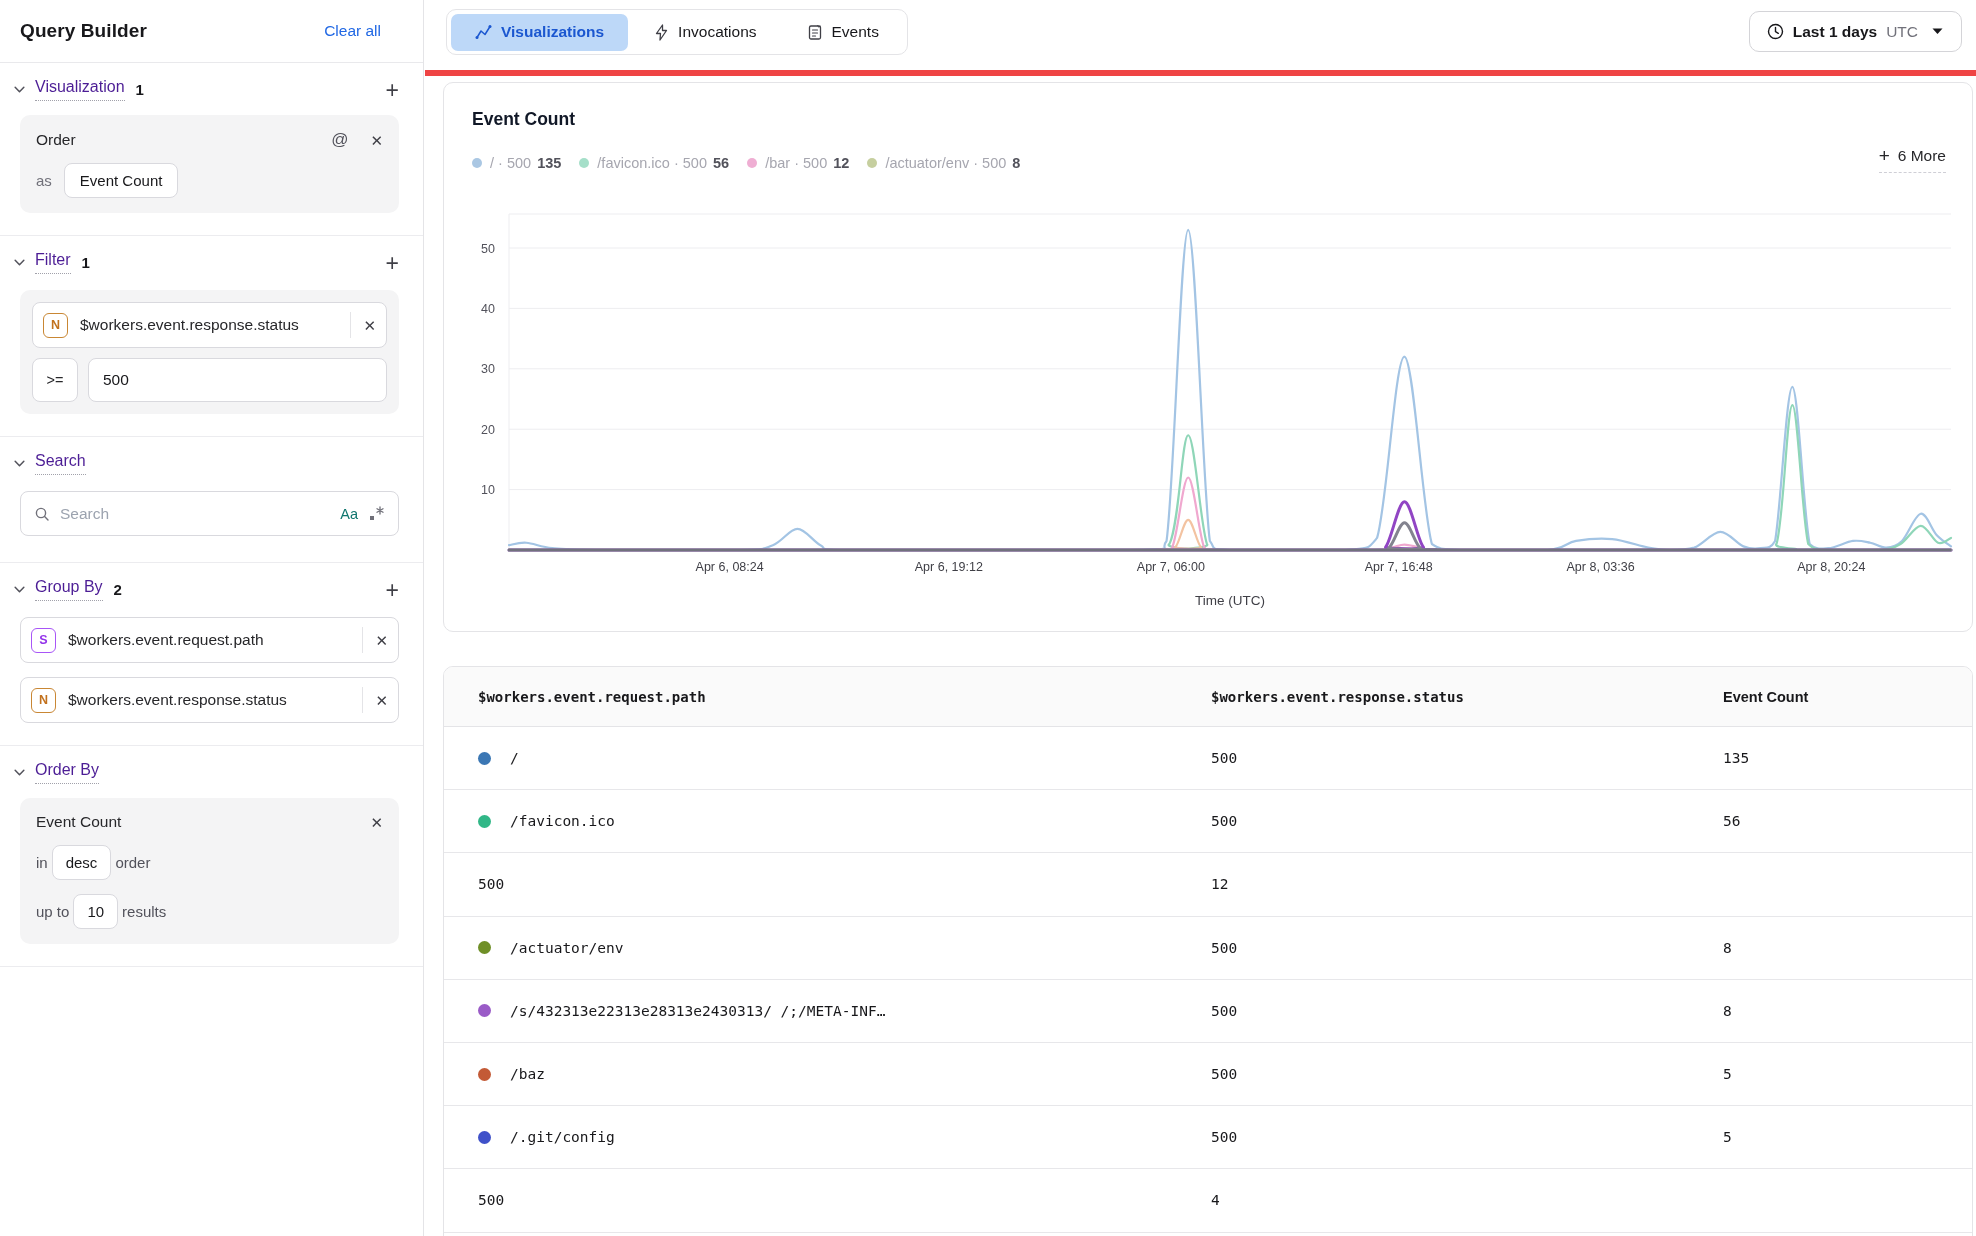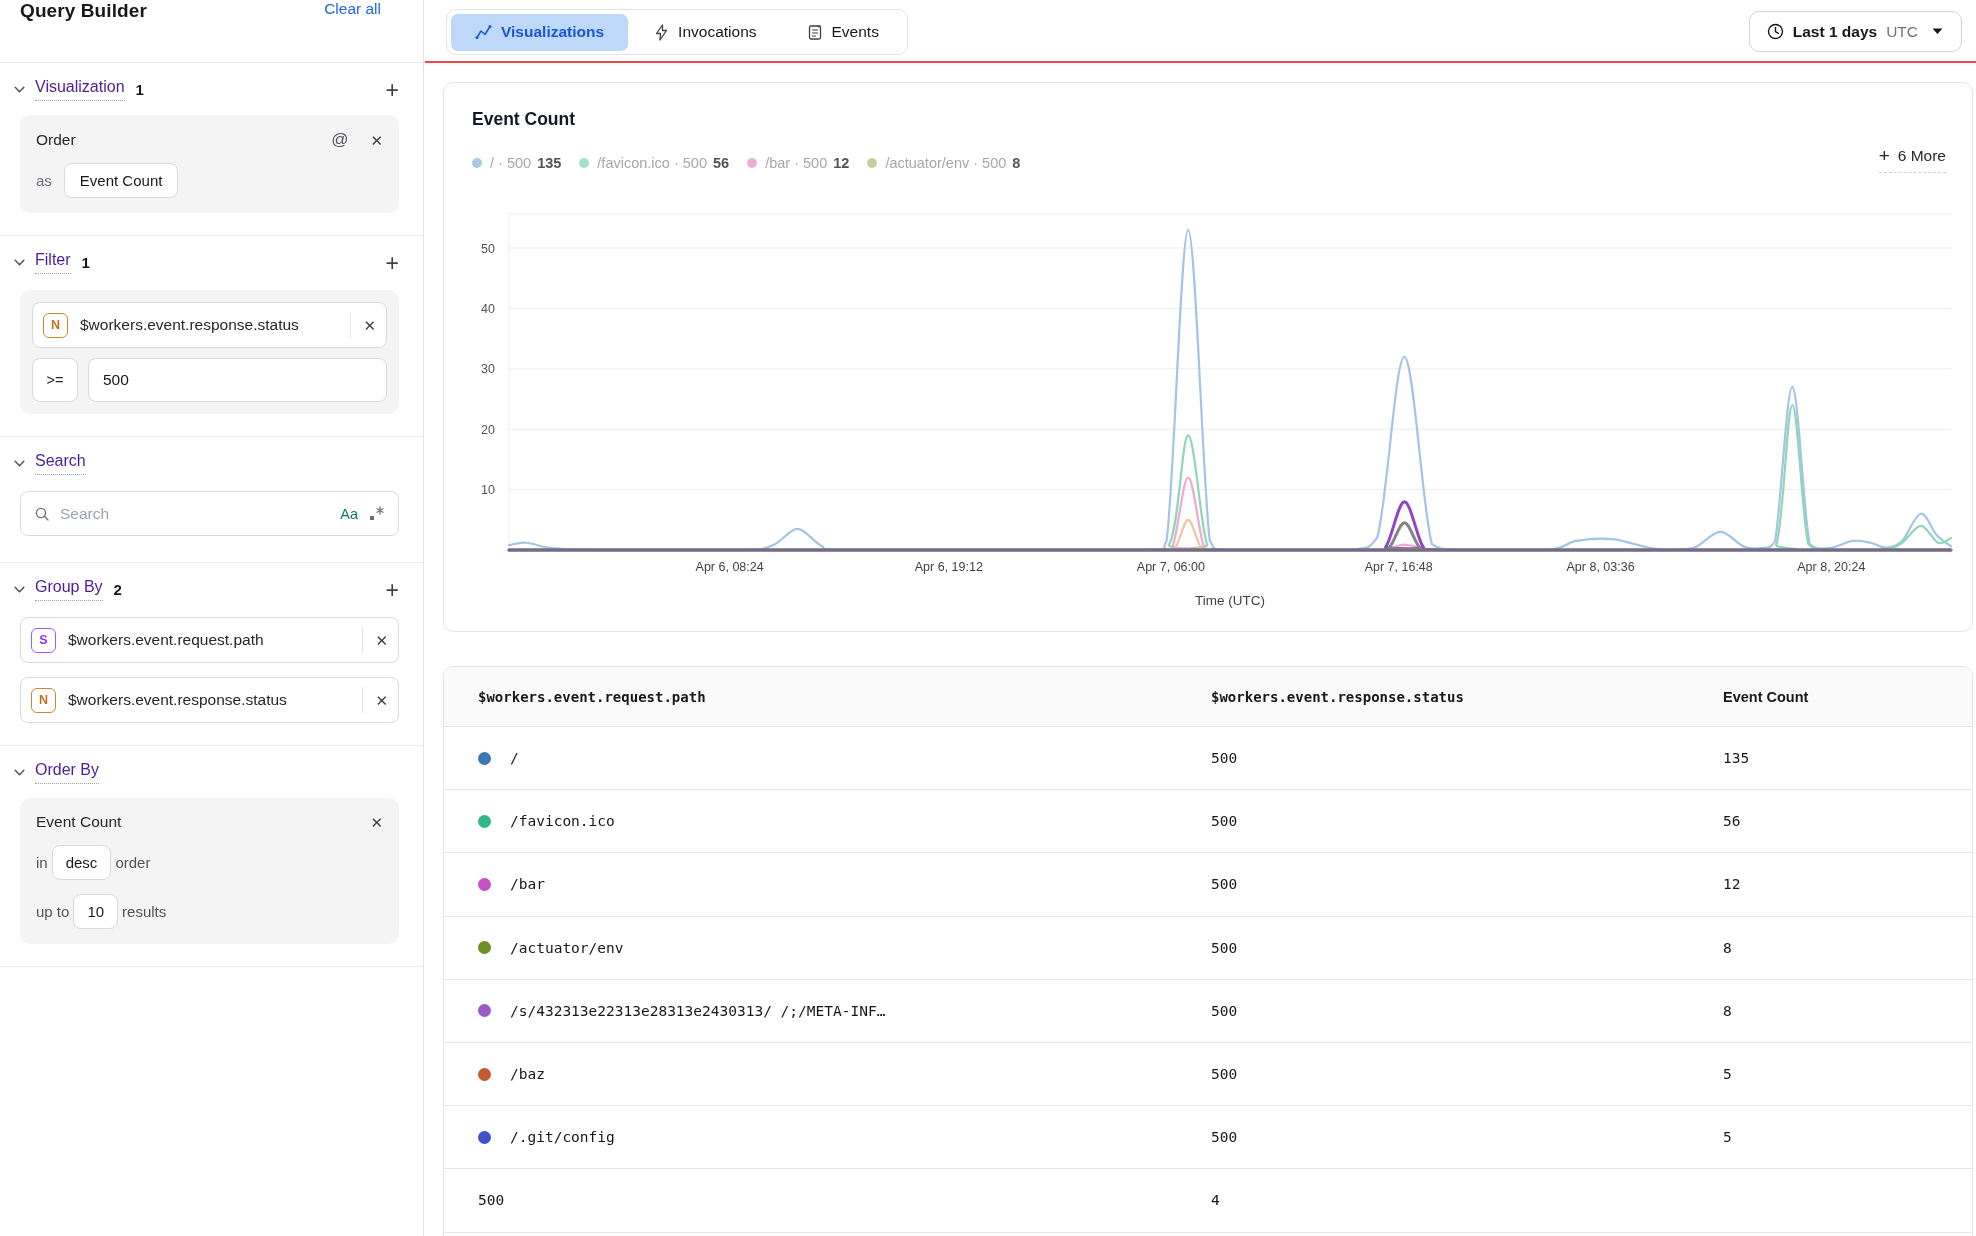--- a/index.html
+++ b/index.html
@@ -7,21 +7,21 @@
     font-family:"Liberation Sans", sans-serif; color:#18181b; }
   .mono { font-family:"DejaVu Sans Mono", monospace; }
 
   
   .app { position:relative; width:1976px; height:1236px; }
   .sidebar { position:absolute; left:0; top:0; width:424px; height:1236px;
     background:#fff; border-right:1px solid #e4e4e7; }
   .main { position:absolute; left:425px; top:0; right:0; height:1236px; }
 
   
-  .sb-header { height:63px; display:flex; align-items:flex-start; justify-content:space-between;
+  .sb-header { height:63px; display:flex; align-items:center; justify-content:space-between;
     padding:0 42px 0 20px; border-bottom:1px solid #e9e9ec; }
   .sb-title { font-size:19px; font-weight:700; letter-spacing:.1px; }
   .link { color:#2168e4; font-size:15.5px; font-weight:500; cursor:pointer; }
 
   .section { padding:15px 24px 22px 12px; }
   .sec-head { display:flex; align-items:center; gap:9px; }
   .chev { width:14px; height:14px; flex:0 0 auto; display:flex; align-items:center; justify-content:center; color:#52525b; cursor:pointer;}
   .sec-label { font-size:16px; color:#4c1d95; border-bottom:1.5px dotted #a1a1aa; padding-bottom:4px; cursor:pointer; }
   .sec-count { font-size:15px; font-weight:700; color:#18181b; margin-left:2px; }
   .sec-plus { margin-left:auto; font-size:23px; font-weight:300; color:#3f3f46; line-height:14px; cursor:pointer; }
@@ -61,21 +61,21 @@
   .search-wrap input::placeholder { color:#9ca3af; }
   .s-icon { color:#71717a; display:flex; align-items:center; }
   .aa-icon { color:#0f766e; font-size:14.5px; cursor:pointer; }
   .rx-icon { color:#6f6f78; cursor:pointer; display:flex; align-items:flex-start; }
 
   .ob-row { display:flex; align-items:center; gap:4px; margin-top:14px; font-size:15px; color:#52525b; }
   .ob-box { background:#fff; border:1px solid #d9d9de; border-radius:8px; padding:8px 13px;
     font-size:15px; color:#18181b; }
 
   
-  .main-header { height:63px; border-bottom:2px solid #ef4444; display:flex; align-items:center; position:relative; }
+  .main-header { height:76px; border-bottom:6px solid #ef4444; display:flex; align-items:center; position:relative; }
   .tab-group { position:absolute; left:21px; top:9px; height:46px; background:#fff;
     border:1px solid #e4e4e7; border-radius:10px; display:flex; align-items:center; padding:4px; gap:2px; }
   .tab { height:37px; border-radius:7px; display:flex; align-items:center; gap:9px; padding:0 24px;
     font-size:15.5px; font-weight:500; color:#18181b; cursor:pointer; }
   .tab.active { background:#bdd8f8; color:#1b57d0; font-weight:600; }
   .tab .ticon { display:flex; align-items:center; }
   .time-btn { position:absolute; right:14px; top:11px; height:41px; border:1px solid #d4d4d8; border-radius:10px;
     background:#fff; display:flex; align-items:center; gap:9px; padding:0 17px; cursor:pointer; }
   .time-label { font-size:15.5px; font-weight:600; color:#18181b; }
   .time-zone { font-size:15.5px; color:#71717a; }
@@ -378,24 +378,20 @@
           </div>
           <div class="trow">
             <div class="td-path">
               <span class="row-dot" style="background:#31b787"></span>
               <span class="cell mono">/favicon.ico</span>
             </div>
             <div class="cell mono">500</div>
             <div class="cell mono">56</div>
           </div>
           <div class="trow">
-            <div class="td-path">
-              <span class="row-dot" style="background:#c750c7"></span>
-              <span class="cell mono">/bar</span>
-            </div>
             <div class="cell mono">500</div>
             <div class="cell mono">12</div>
           </div>
           <div class="trow">
             <div class="td-path">
               <span class="row-dot" style="background:#6f8f27"></span>
               <span class="cell mono">/actuator/env</span>
             </div>
             <div class="cell mono">500</div>
             <div class="cell mono">8</div>

